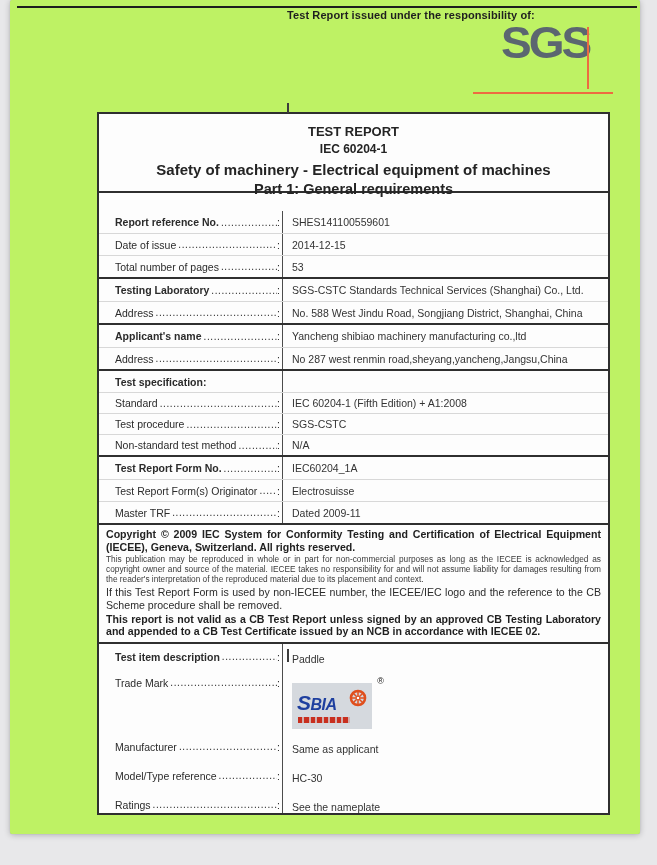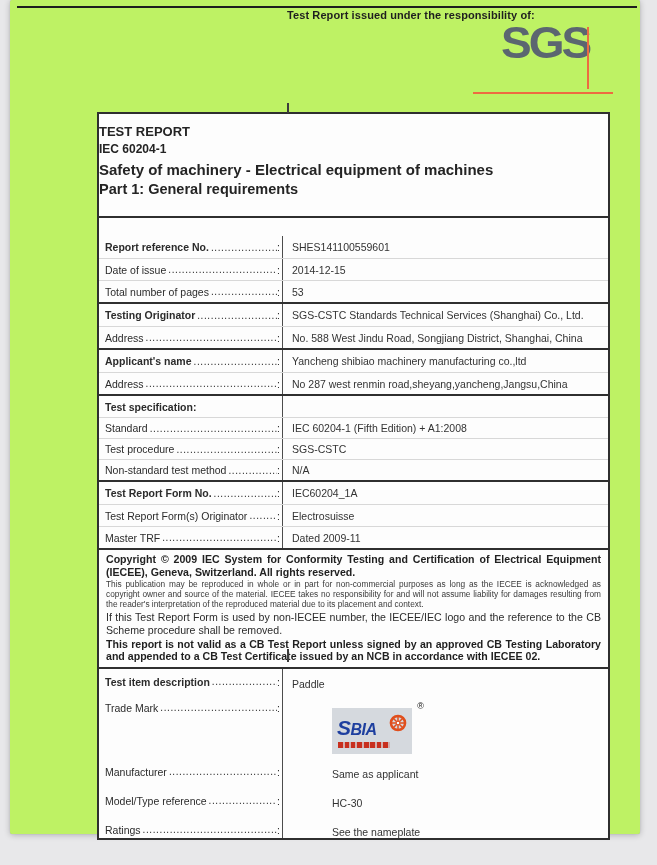--- a/index.html
+++ b/index.html
@@ -26,38 +26,38 @@
   }
   .sgs-hline{position:absolute;left:3px;top:67px;width:140px;height:2px;background:#ed6b41;}
   .sgs-vline{position:absolute;left:117px;top:2px;width:2px;height:62px;background:#ed6b41;}
 
   
   .tbl{
     position:absolute;left:87px;top:112px;width:513px;box-sizing:border-box;
     border:2px solid #2f2f2f;background:#fdfdfd;
   }
   .tbl-header{
-    box-sizing:border-box;height:104px;border-bottom:2px solid #2f2f2f;
-    text-align:left;padding-top:10px;font-weight:bold;color:#242424;
+    box-sizing:border-box;height:79px;border-bottom:2px solid #2f2f2f;
+    text-align:center;padding-top:10px;font-weight:bold;color:#242424;
   }
   .th1{font-size:13px;}
   .th2{font-size:12px;margin-top:3px;}
   .th3{font-size:15px;margin-top:5px;}
   .th4{font-size:14.5px;margin-top:3px;}
   .spacer{height:18px;}
 
   #sections > div + div{border-top:2px solid #2f2f2f;}
   .section .row + .row{border-top:1px solid #d8d8d8;}
-  .sec-test-item .row + .row{border-top:none;gap:40px;}
+  .sec-test-item .row + .row{border-top:none;}
 
   .row{display:flex;min-height:22px;align-items:center;box-sizing:border-box;}
   .sec-test-specification .row{min-height:21px;}
   .lcell{
     flex:0 0 184px;width:184px;box-sizing:border-box;align-self:stretch;
-    display:flex;align-items:center;padding-left:6px;
+    display:flex;align-items:center;padding-left:16px;
     border-right:1px solid #4c4c4c;
   }
   .lab{font-size:10.5px;white-space:nowrap;color:#2b2b2b;}
   .lab.b{font-weight:bold;}
   .dots{flex:1;overflow:hidden;white-space:nowrap;font-size:10px;letter-spacing:.6px;color:#2b2b2b;margin-left:2px;}
   .colon{font-size:10.5px;padding-right:2px;color:#2b2b2b;}
   .vcell{flex:1;display:flex;align-items:center;padding-left:9px;font-size:10.5px;color:#333;white-space:nowrap;overflow:hidden;}
 
   
   .sec-test-item .row{align-items:flex-start;}
@@ -144,21 +144,21 @@
               <span class="lab">Total number of pages</span>
               <span class="dots">....................................................................................................</span>
               <span class="colon">:</span>
             </div>
             <div class="vcell">53</div>
           </div>
         </div>
         <div class="section sec-testing-laboratory">
           <div class="row">
             <div class="lcell">
-              <span class="lab b">Testing Originator</span>
+              <span class="lab b">Testing Laboratory</span>
               <span class="dots">....................................................................................................</span>
               <span class="colon">:</span>
             </div>
             <div class="vcell">SGS-CSTC Standards Technical Services (Shanghai) Co., Ltd.</div>
           </div>
           <div class="row">
             <div class="lcell">
               <span class="lab">Address</span>
               <span class="dots">....................................................................................................</span>
               <span class="colon">:</span>

